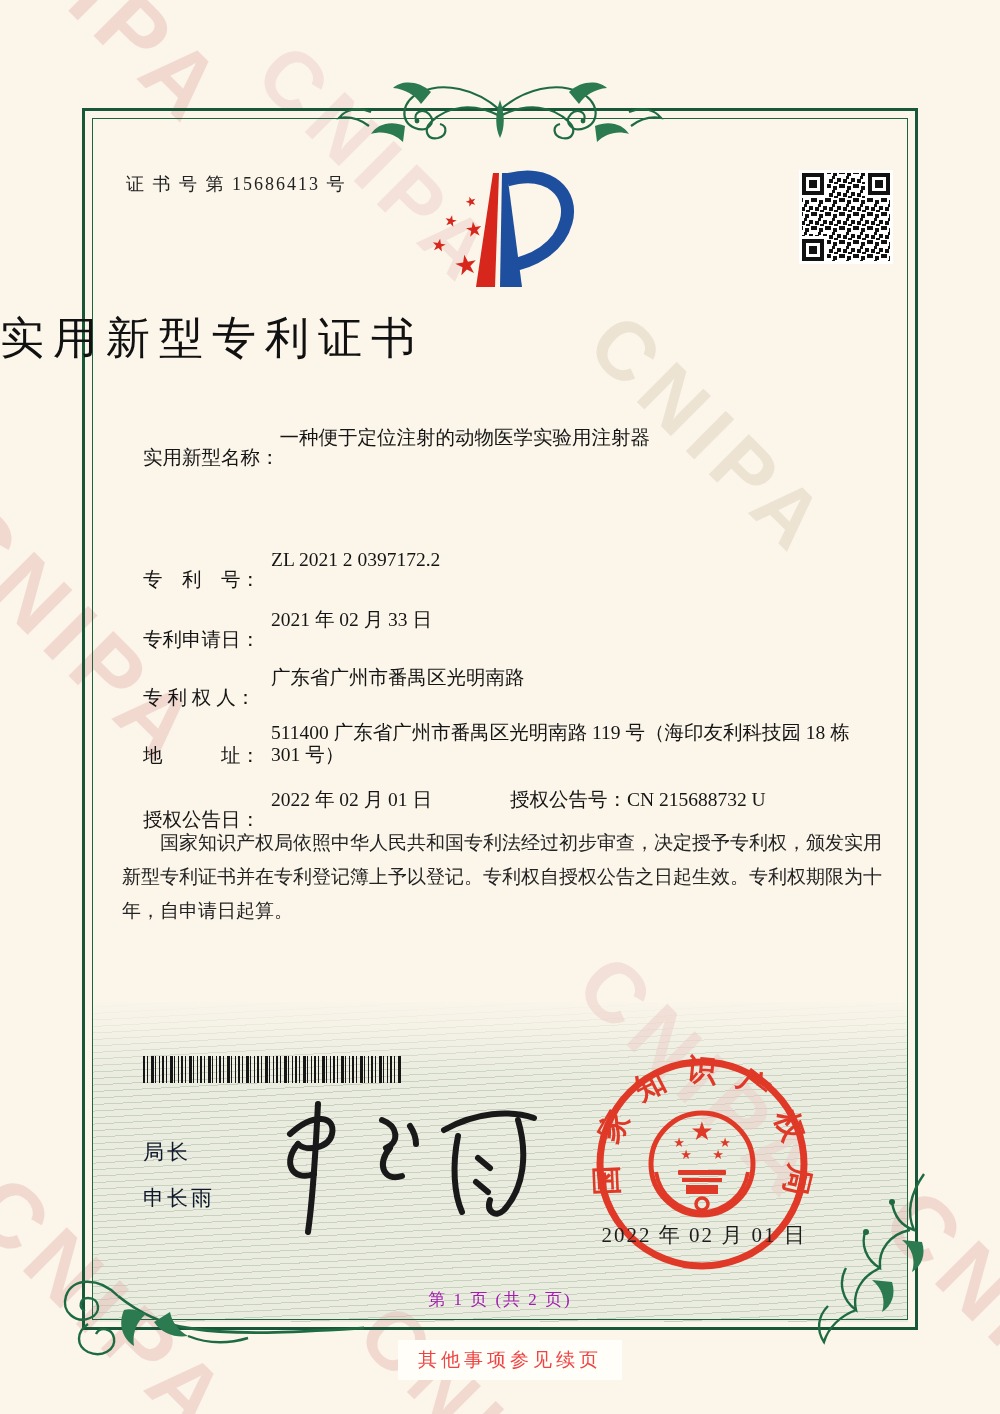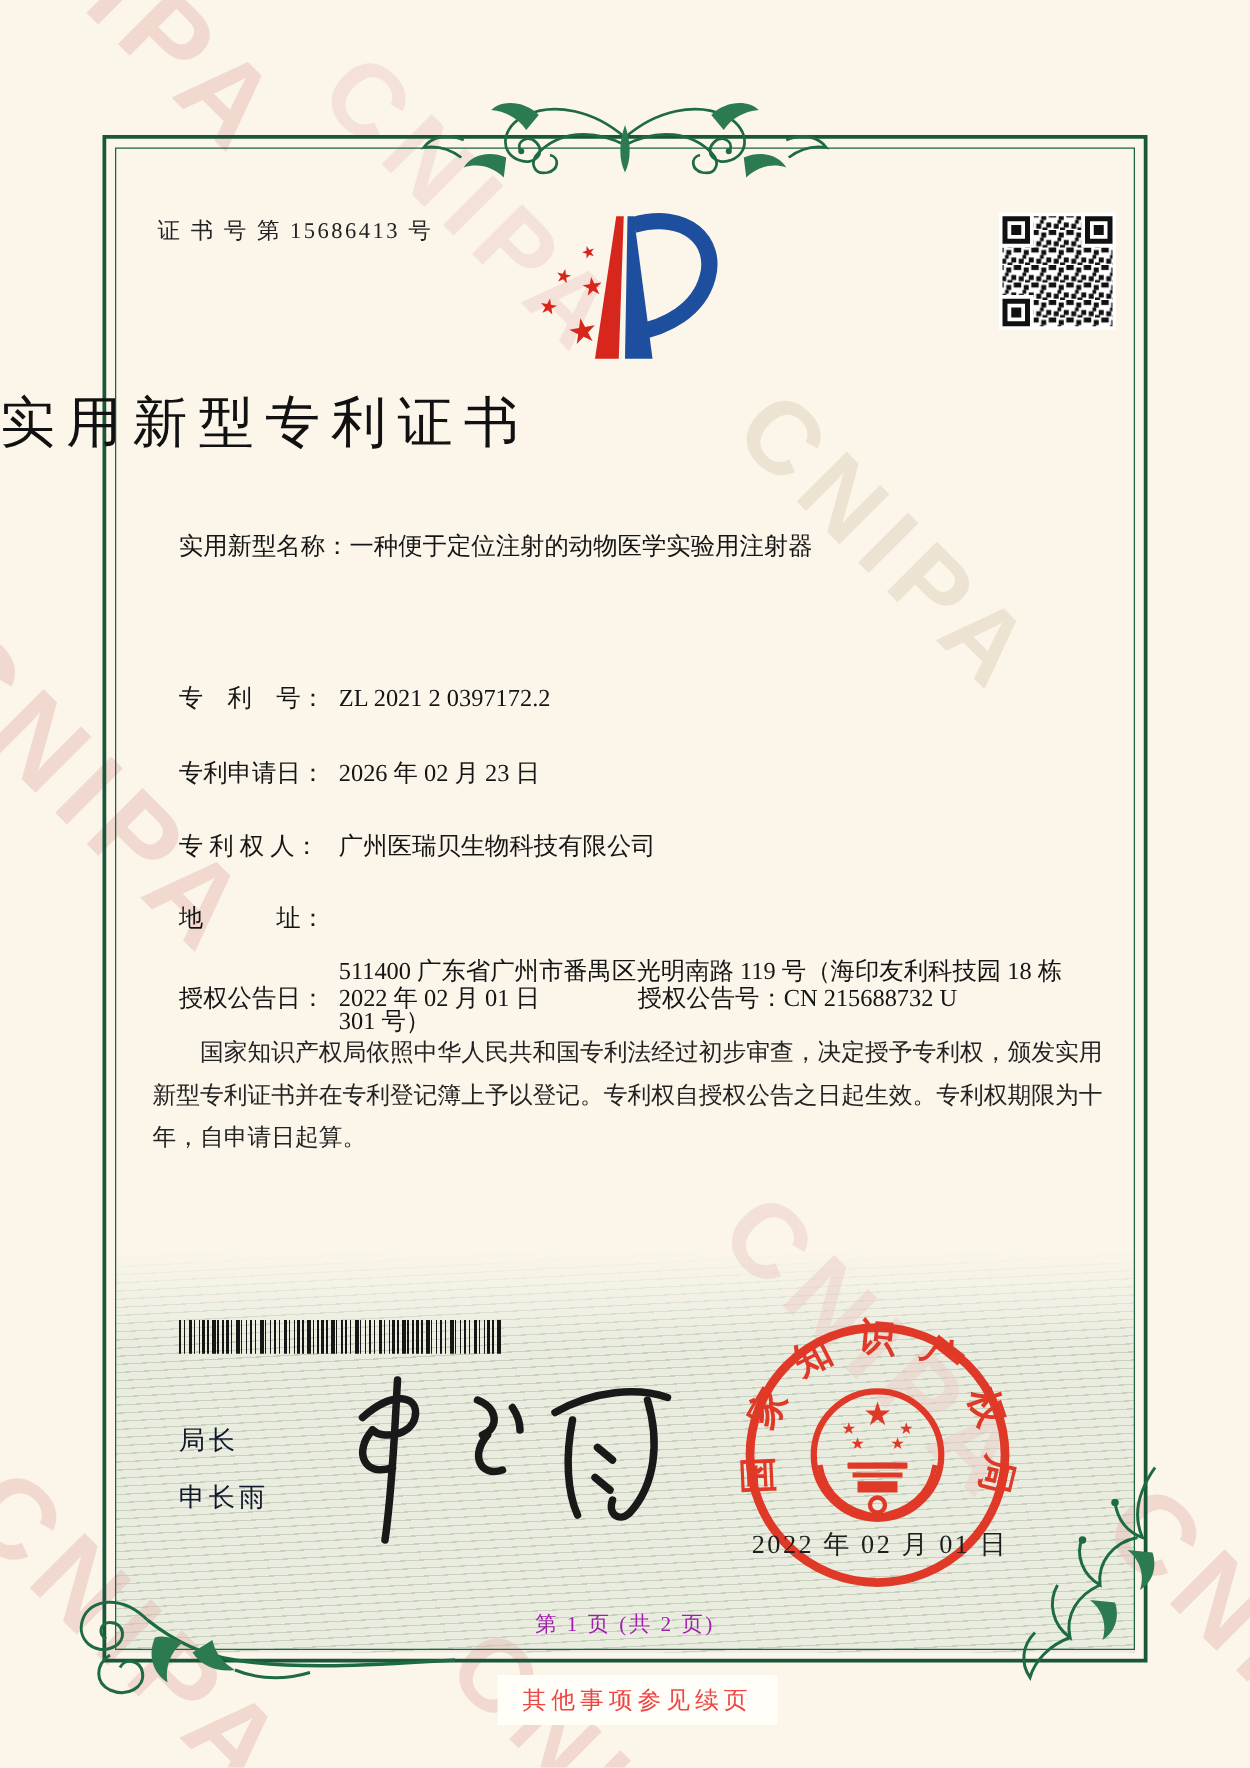--- a/index.html
+++ b/index.html
@@ -48,23 +48,23 @@
   
   .content{position:absolute;inset:0;z-index:4;}
   .certno{left:126px;top:172px;font-size:18px;letter-spacing:2px;color:#222;}
   .qr{left:799px;top:170px;width:94px;height:94px;}
   .logo{left:418px;top:160px;width:170px;height:134px;}
   .title{
     left:0;top:309px;width:100%;text-align:left;
     font-size:44px;font-weight:normal;letter-spacing:9px;color:#111;
   }
   .row{position:absolute;left:143px;font-size:19.5px;line-height:27px;color:#151515;}
-  .row .lbl{display:inline-block;min-width:128px;vertical-align:top;}
+  .row .lbl{display:inline-block;min-width:128px;vertical-align:top;margin-top:20px;}
   .row .val{display:inline-block;vertical-align:top;}
-  .row .val.wide{width:588px;line-height:40px;margin-top:36px;}
+  .row .val.wide{width:588px;line-height:22px;}
   .grant2{left:510px;}
   .paras{
     position:absolute;left:122px;top:826px;width:760px;
     font-size:19px;line-height:34px;color:#232323;
   }
   .paras p{margin:0;text-indent:2em;}
   .barcode{
     left:143px;top:1056px;width:258px;height:27px;z-index:4;
     background-image:repeating-linear-gradient(90deg,
       #151515 0 2px, rgba(0,0,0,0) 2px 4px,
@@ -189,24 +189,24 @@
 
   <div class="abs title">实用新型专利证书</div>
 
   <div class="row" style="top:424px;">
     <span class="lbl">实用新型名称：</span><span class="val">一种便于定位注射的动物医学实验用注射器</span>
   </div>
   <div class="row" style="top:546px;">
     <span class="lbl">专　利　号：</span><span class="val">ZL 2021 2 0397172.2</span>
   </div>
   <div class="row" style="top:606px;">
-    <span class="lbl">专利申请日：</span><span class="val">2026 年 02 月 23 日</span>
+    <span class="lbl">专利申请日：</span><span class="val">2021 年 02 月 33 日</span>
   </div>
   <div class="row" style="top:664px;">
-    <span class="lbl">专 利 权 人：</span><span class="val">广州医瑞贝生物科技有限公司</span>
+    <span class="lbl">专 利 权 人：</span><span class="val">广东省广州市番禺区光明南路</span>
   </div>
   <div class="row" style="top:722px;">
     <span class="lbl">地　　　址：</span><span class="val wide">511400 广东省广州市番禺区光明南路 119 号（海印友利科技园 18 栋 301 号）</span>
   </div>
   <div class="row" style="top:786px;">
     <span class="lbl">授权公告日：</span><span class="val">2022 年 02 月 01 日</span>
   </div>
   <div class="row grant2" style="top:786px;">
     <span>授权公告号：</span><span>CN 215688732 U</span>
   </div>

